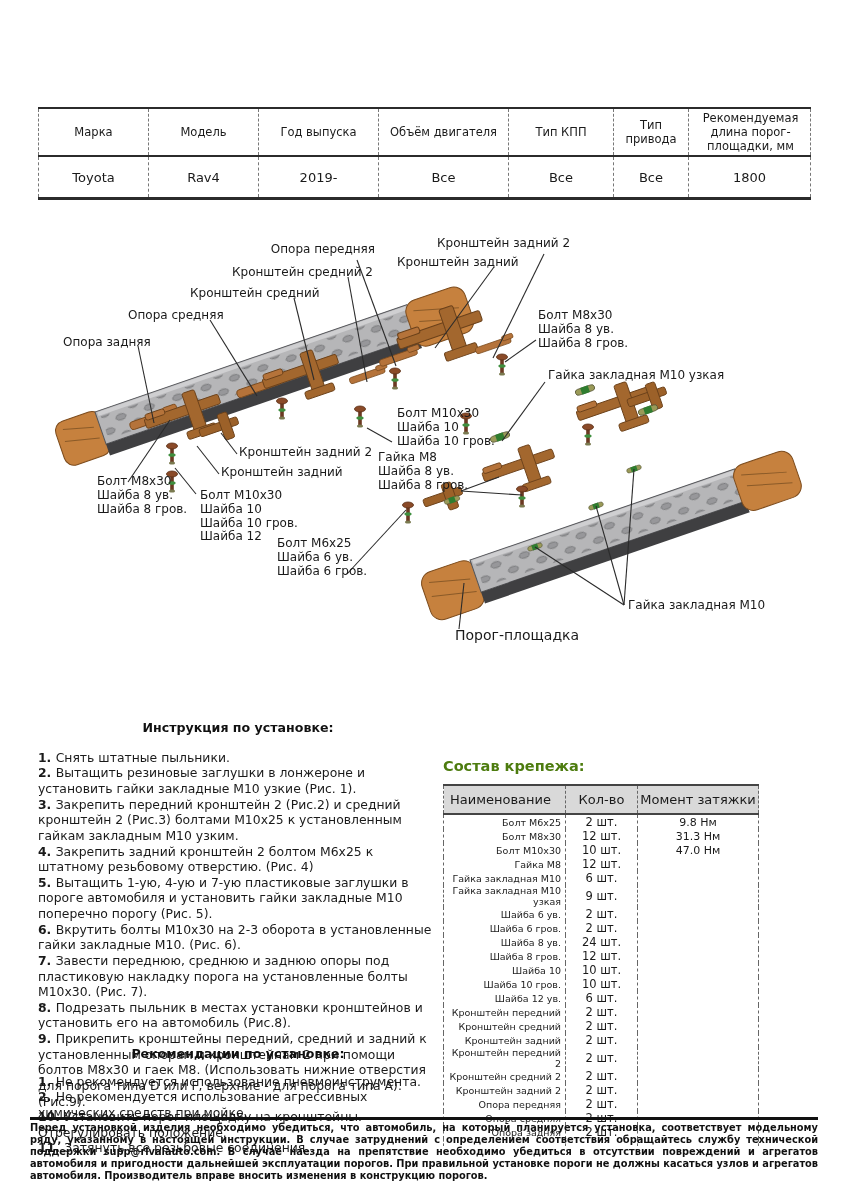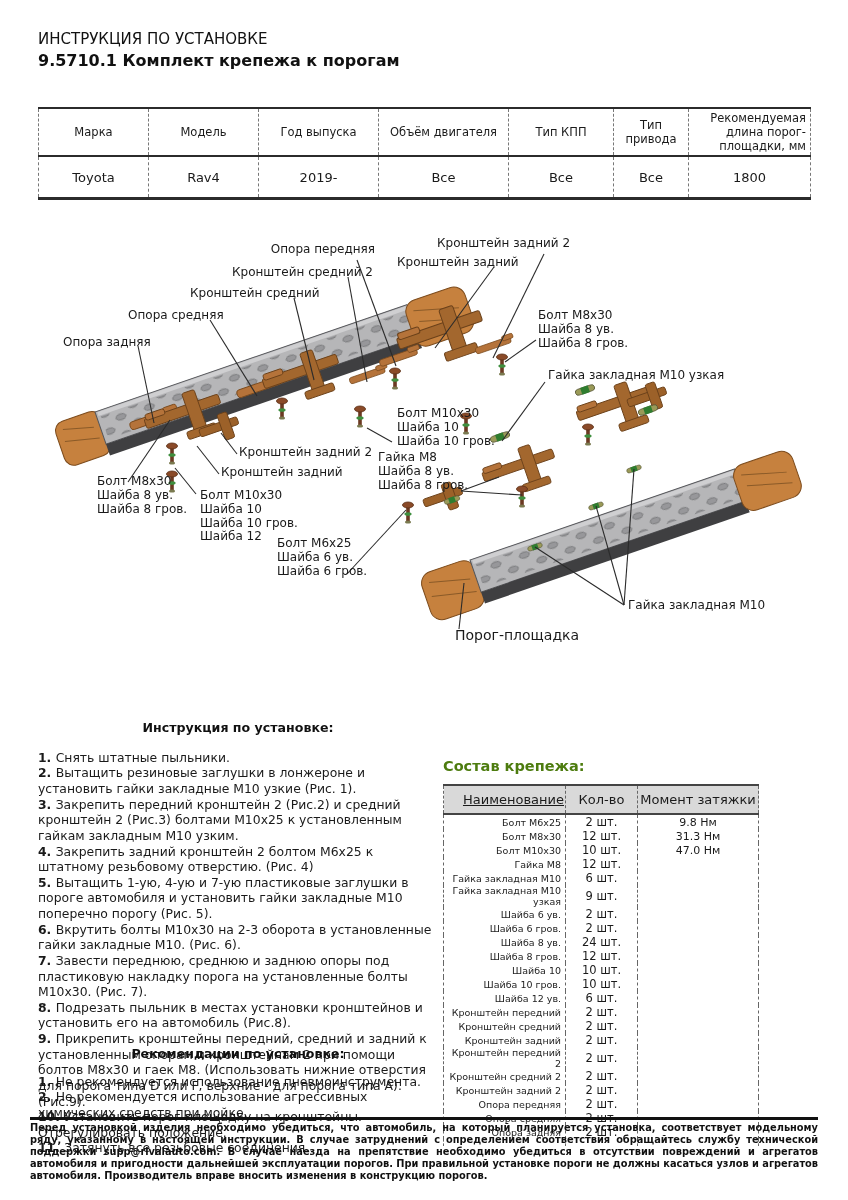--- a/index.html
+++ b/index.html
@@ -10,59 +10,55 @@
   .doc-title{font-size:15px;color:#111;}
   .doc-subtitle{font-size:16px;font-weight:bold;color:#111;margin-top:3px;}
   
   .veh-wrap{position:absolute;left:38px;top:107px;width:772px;}
   table.veh{width:100%;border-collapse:collapse;table-layout:fixed;
             border-top:2px solid #2b2b2b;border-bottom:3px solid #2b2b2b;}
   table.veh th,table.veh td{border-left:1px dashed #777;border-right:1px dashed #777;
             text-align:center;vertical-align:middle;font-weight:normal;padding:2px 4px;}
   table.veh thead th{height:40px;font-size:11.5px;border-bottom:2px solid #2b2b2b;}
   table.veh td{height:36px;font-size:13px;}
-  table.veh th.last{text-align:right;padding-left:6px;}
+  table.veh th.last{text-align:center;padding-left:6px;}
   
   .diagram{position:absolute;left:0;top:230px;width:848px;height:432px;}
   .diagram svg{position:absolute;left:0;top:0;}
   .dlabel{position:absolute;font-size:12px;line-height:13.8px;color:#1a1a1a;
           white-space:pre-line;}
   
   .instructions{position:absolute;left:38px;top:720px;width:400px;font-size:12.4px;line-height:1.26;}
   .sec-heading{font-size:12.6px;font-weight:bold;margin:0 0 14px 0;color:#111;text-align:center;}
   .step b{font-weight:bold;}
   .recommendations{position:absolute;left:38px;top:1046px;width:400px;font-size:12.4px;line-height:1.26;}
   .recommendations .sec-heading{margin-bottom:12px;}
   
   .hardware{position:absolute;left:443px;top:758px;width:315px;}
   .hw-heading{font-size:14.5px;font-weight:bold;color:#4d7c0f;margin:0 0 10px 0;}
   table.hw{width:100%;border-collapse:collapse;table-layout:fixed;}
   table.hw th{background:#d9d9d9;border-top:2px solid #444;border-bottom:2px solid #444;
       font-weight:normal;font-size:13px;height:25px;vertical-align:middle;}
   table.hw th,table.hw td{border-left:1px dashed #666;border-right:1px dashed #666;}
-  table.hw th.h-name{text-align:right;padding-left:6px;text-decoration:underline;}
+  table.hw th.h-name{text-align:left;padding-left:6px;}
   table.hw td{height:13.2px;padding:0 4px;vertical-align:middle;}
   table.hw td.n{text-align:right;font-size:9.5px;color:#222;}
   table.hw td.q{text-align:center;font-size:11.5px;}
   table.hw td.t{text-align:center;font-size:11px;}
   table.hw tr.stub td{height:7px;}
   
   .doc-footer{position:absolute;left:30px;top:1117px;width:788px;border-top:3px solid #111;}
   .doc-footer p{margin:2px 0 0 0;font-size:9.8px;font-weight:bold;line-height:1.23;
       text-align:justify;color:#111;}
 </style>
 </head>
 <body>
 
 <div class="page">
 
-  <div class="doc-header">
-    <div class="doc-title">ИНСТРУКЦИЯ ПО УСТАНОВКЕ</div>
-    <div class="doc-subtitle">9.5710.1 Комплект крепежа к порогам</div>
-  </div>
 
   <div class="veh-wrap">
     <table class="veh">
       <colgroup>
         <col style="width:110px">
           <col style="width:110px">
           <col style="width:120px">
         <col style="width:130px">
           <col style="width:105px">
           <col style="width:75px">

